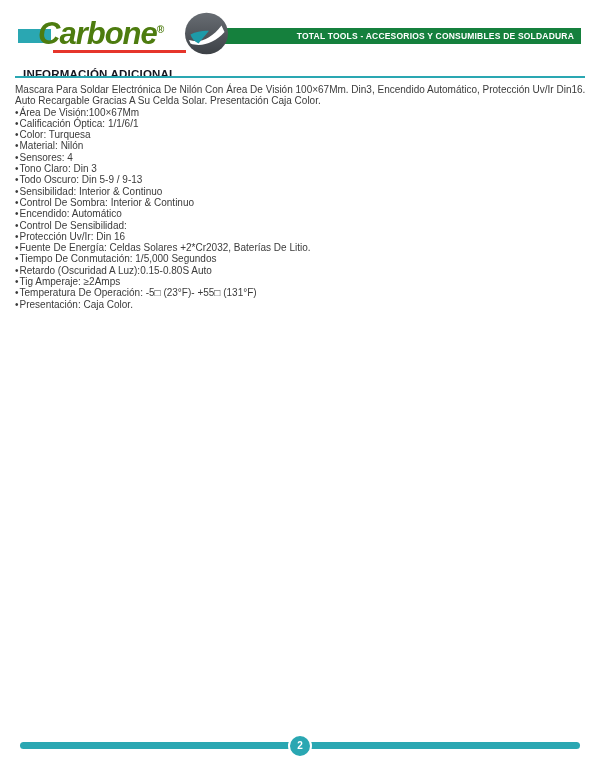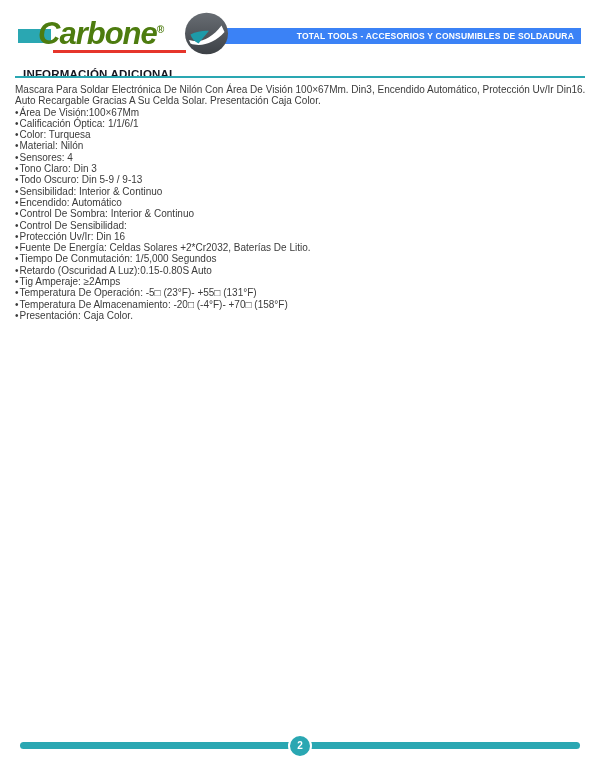--- a/index.html
+++ b/index.html
@@ -16,21 +16,21 @@
     font-style:italic;font-weight:bold;font-size:31px;letter-spacing:-1px;
     color:#4d7c0f;white-space:nowrap;
   }
   .logo-text sup{
     font-size:10px;font-weight:bold;vertical-align:super;letter-spacing:0;
   }
   .logo-underline{
     position:absolute;left:53px;top:50px;width:133px;height:2.5px;background:#e6352b;
   }
   .hdr-banner{
-    position:absolute;left:215px;top:28px;width:366px;height:16px;background:#3b82f6;
+    position:absolute;left:215px;top:28px;width:366px;height:16px;background:#15803d;
     color:#ffffff;font-size:8.5px;font-weight:bold;line-height:16px;
     text-align:right;padding-right:7px;box-sizing:border-box;letter-spacing:0.2px;
     white-space:nowrap;
   }
   .swoosh{
     position:absolute;left:184px;top:12px;width:45px;height:43px;
   }
   
   .section-title{
     position:absolute;left:15px;top:60px;margin:8px;
@@ -97,30 +97,29 @@
 Auto Recargable Gracias A Su Celda Solar. Presentación Caja Color.</p>
     <ul class="spec-list">
         <li>Área De Visión:100×67Mm</li>
         <li>Calificación Óptica: 1/1/6/1</li>
         <li>Color: Turquesa</li>
         <li>Material: Nilón</li>
         <li>Sensores: 4</li>
         <li>Tono Claro: Din 3</li>
         <li>Todo Oscuro: Din 5-9 / 9-13</li>
         <li>Sensibilidad: Interior &amp; Continuo</li>
+        <li>Control De Sombra: Interior &amp; Continuo</li>
         <li>Encendido: Automático</li>
-        <li>Control De Sombra: Interior &amp; Continuo</li>
         <li>Control De Sensibilidad:</li>
         <li>Protección Uv/Ir: Din 16</li>
         <li>Fuente De Energía: Celdas Solares +2*Cr2032, Baterías De Litio.</li>
         <li>Tiempo De Conmutación: 1/5,000 Segundos</li>
         <li>Retardo (Oscuridad A Luz):0.15-0.80S Auto</li>
         <li>Tig Amperaje: ≥2Amps</li>
         <li>Temperatura De Operación: -5□ (23°F)- +55□ (131°F)</li>
-        <li>Temperatura De Almacenamiento: -20□ (-4°F)- +70□ (158°F)</li>
         <li>Presentación: Caja Color.</li>
       </ul>
   </main>
 
   <footer>
     <div class="footer-bar"></div>
     <div class="page-badge">2</div>
   </footer>
 
 </div>

